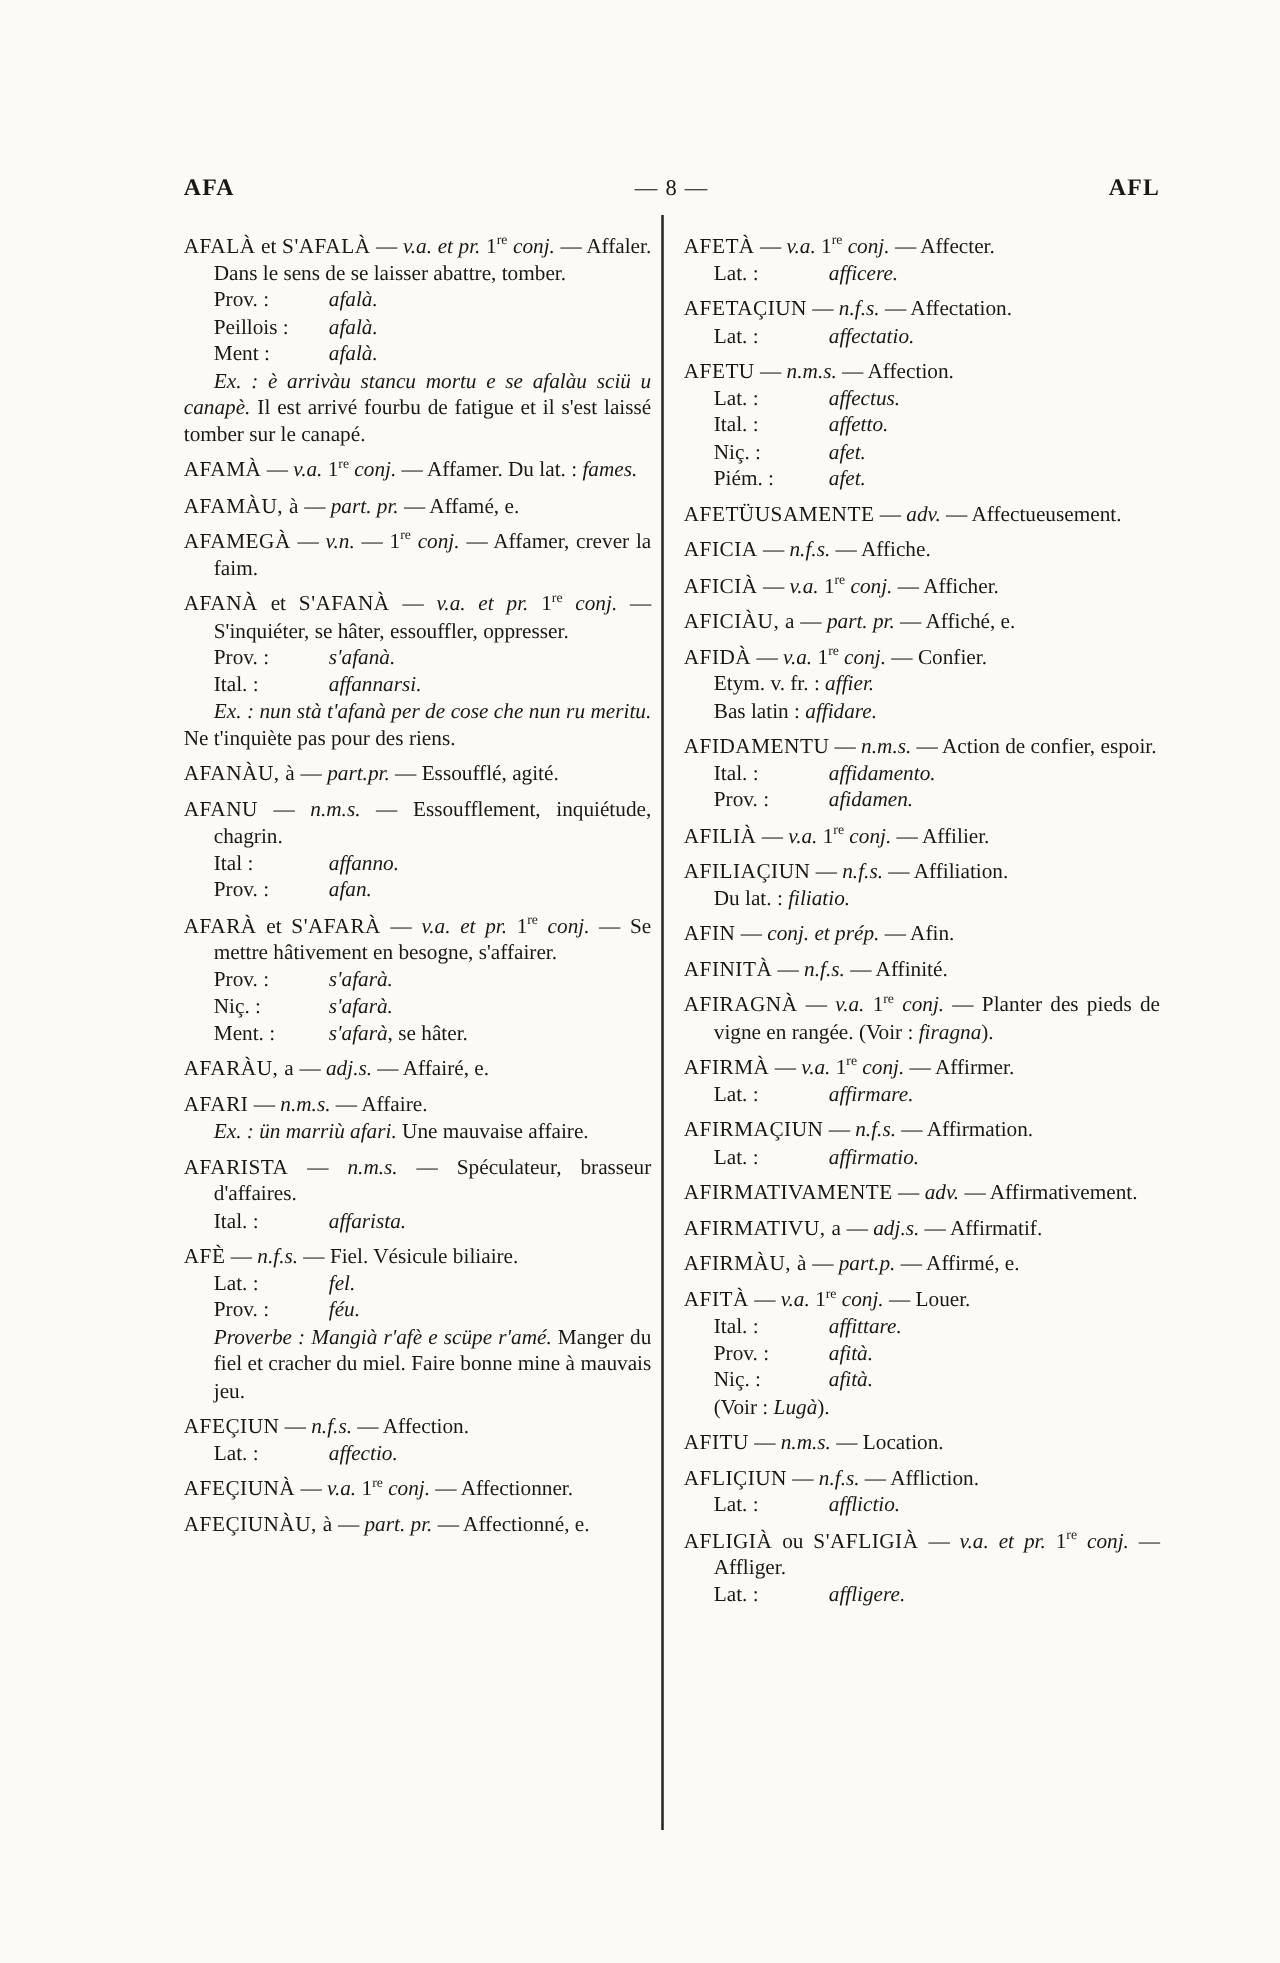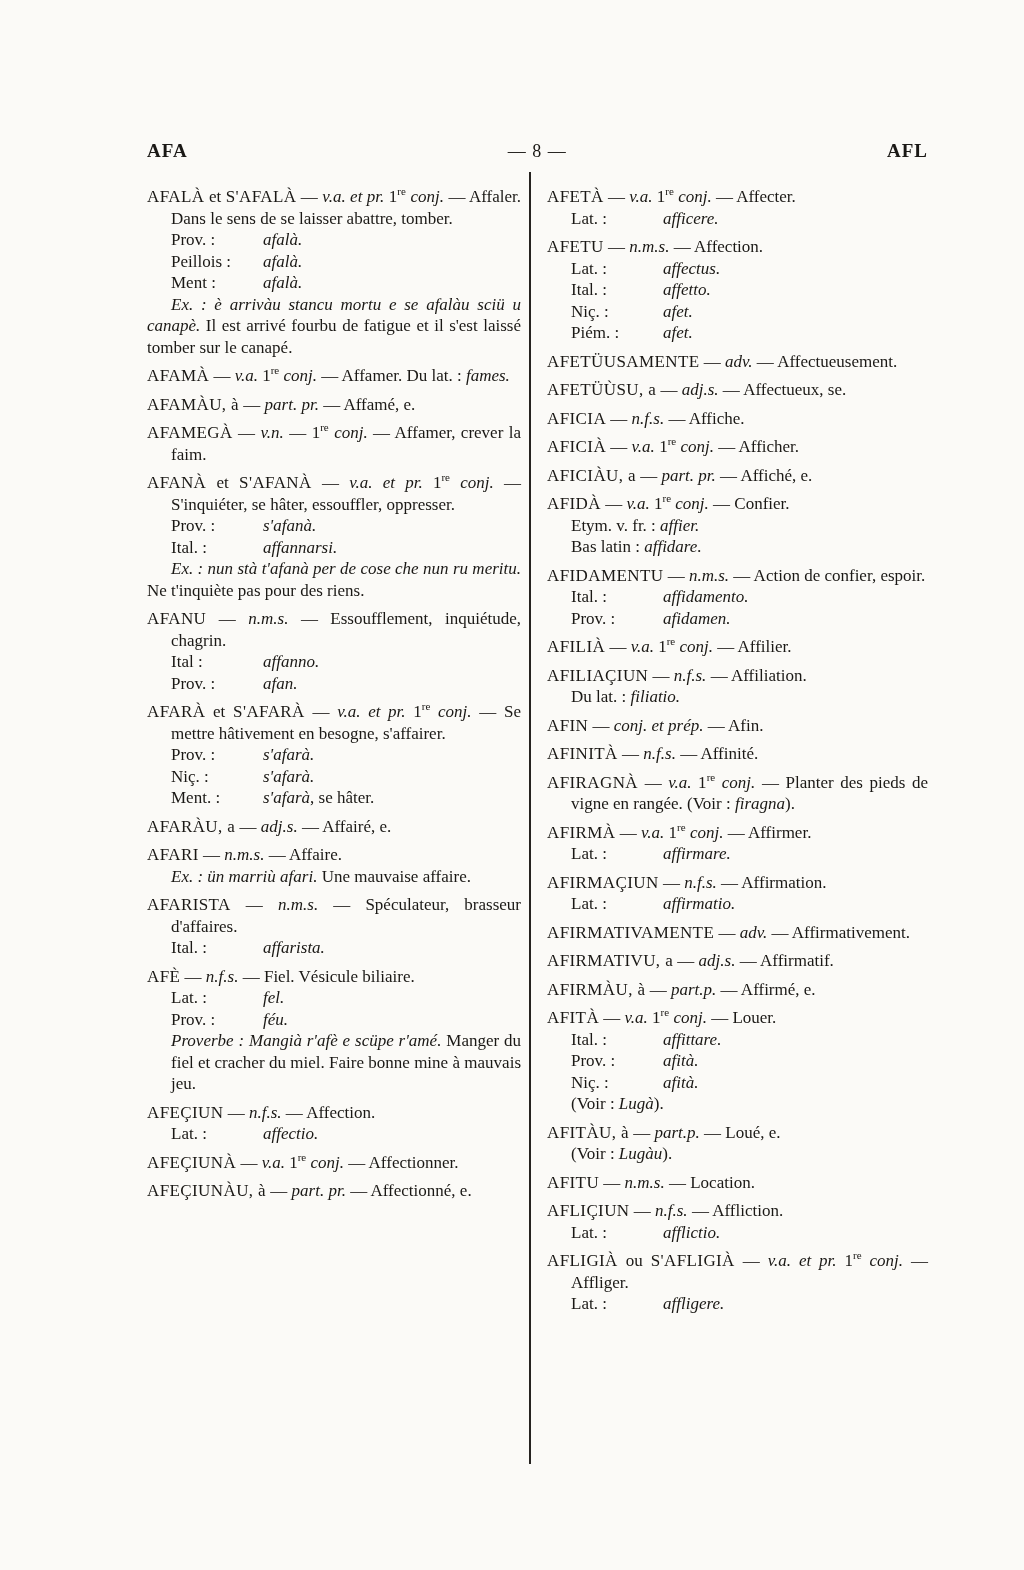--- a/index.html
+++ b/index.html
@@ -57,20 +57,23 @@
         <div class="entry">
           <p class="para head"><span class="rb">AFAMEGÀ</span><span class="rn"> — </span><span class="ri">v.n.</span><span class="rn"> — 1</span><span class="rs">re</span><span class="rn"> </span><span class="ri">conj.</span><span class="rn"> — Affamer, crever la faim.</span></p>
         </div>
         <div class="entry">
           <p class="para head"><span class="rb">AFANÀ</span><span class="rn"> et </span><span class="rb">S'AFANÀ</span><span class="rn"> — </span><span class="ri">v.a. et pr.</span><span class="rn"> 1</span><span class="rs">re</span><span class="rn"> </span><span class="ri">conj.</span><span class="rn"> — S'inquiéter, se hâter, essouffler, oppresser.</span></p>
           <p class="para lang"><span class="rn lang-label">Prov. :</span><span class="ri">s'afanà.</span></p>
           <p class="para lang"><span class="rn lang-label">Ital. :</span><span class="ri">affannarsi.</span></p>
           <p class="para ex"><span class="ri">Ex. : nun stà t'afanà per de cose che nun ru meritu.</span><span class="rn"> Ne t'inquiète pas pour des riens.</span></p>
         </div>
         <div class="entry">
+          <p class="para head"><span class="rb">AFANÀU, à</span><span class="rn"> — </span><span class="ri">part.pr.</span><span class="rn"> — Essoufflé, agité.</span></p>
+        </div>
+        <div class="entry">
           <p class="para head"><span class="rb">AFANU</span><span class="rn"> — </span><span class="ri">n.m.s.</span><span class="rn"> — Essoufflement, inquiétude, chagrin.</span></p>
           <p class="para lang"><span class="rn lang-label">Ital :</span><span class="ri">affanno.</span></p>
           <p class="para lang"><span class="rn lang-label">Prov. :</span><span class="ri">afan.</span></p>
         </div>
         <div class="entry">
           <p class="para head"><span class="rb">AFARÀ</span><span class="rn"> et </span><span class="rb">S'AFARÀ</span><span class="rn"> — </span><span class="ri">v.a. et pr.</span><span class="rn"> 1</span><span class="rs">re</span><span class="rn"> </span><span class="ri">conj.</span><span class="rn"> — Se mettre hâtivement en besogne, s'affairer.</span></p>
           <p class="para lang"><span class="rn lang-label">Prov. :</span><span class="ri">s'afarà.</span></p>
           <p class="para lang"><span class="rn lang-label">Niç. :</span><span class="ri">s'afarà.</span></p>
           <p class="para lang"><span class="rn lang-label">Ment. :</span><span class="ri">s'afarà</span><span class="rn">, se hâter.</span></p>
         </div>
@@ -100,35 +103,36 @@
         </div>
         <div class="entry">
           <p class="para head"><span class="rb">AFEÇIUNÀU, à</span><span class="rn"> — </span><span class="ri">part. pr.</span><span class="rn"> — Affectionné, e.</span></p>
         </div>
       </div>
     <div class="divider"></div>
     <div class="col col-right" id="col-right">
         <div class="entry">
           <p class="para head"><span class="rb">AFETÀ</span><span class="rn"> — </span><span class="ri">v.a.</span><span class="rn"> 1</span><span class="rs">re</span><span class="rn"> </span><span class="ri">conj.</span><span class="rn"> — Affecter.</span></p>
           <p class="para lang"><span class="rn lang-label">Lat. :</span><span class="ri">afficere.</span></p>
+        </div>
+        <div class="entry">
+          <p class="para head"><span class="rb">AFETAÇIUN</span><span class="rn"> — </span><span class="ri">n.f.s.</span><span class="rn"> — Affectation.</span></p>
+          <p class="para lang"><span class="rn lang-label">Lat. :</span><span class="ri">affectatio.</span></p>
         </div>
         <div class="entry">
           <p class="para head"><span class="rb">AFETU</span><span class="rn"> — </span><span class="ri">n.m.s.</span><span class="rn"> — Affection.</span></p>
           <p class="para lang"><span class="rn lang-label">Lat. :</span><span class="ri">affectus.</span></p>
           <p class="para lang"><span class="rn lang-label">Ital. :</span><span class="ri">affetto.</span></p>
           <p class="para lang"><span class="rn lang-label">Niç. :</span><span class="ri">afet.</span></p>
           <p class="para lang"><span class="rn lang-label">Piém. :</span><span class="ri">afet.</span></p>
         </div>
         <div class="entry">
           <p class="para head"><span class="rb">AFETÜUSAMENTE</span><span class="rn"> — </span><span class="ri">adv.</span><span class="rn"> — Affectueusement.</span></p>
         </div>
         <div class="entry">
-          <p class="para head"><span class="rb">AFETÜÙSU, a</span><span class="rn"> — </span><span class="ri">adj.s.</span><span class="rn"> — Affectueux, se.</span></p>
-        </div>
-        <div class="entry">
           <p class="para head"><span class="rb">AFICIA</span><span class="rn"> — </span><span class="ri">n.f.s.</span><span class="rn"> — Affiche.</span></p>
         </div>
         <div class="entry">
           <p class="para head"><span class="rb">AFICIÀ</span><span class="rn"> — </span><span class="ri">v.a.</span><span class="rn"> 1</span><span class="rs">re</span><span class="rn"> </span><span class="ri">conj.</span><span class="rn"> — Afficher.</span></p>
         </div>
         <div class="entry">
           <p class="para head"><span class="rb">AFICIÀU, a</span><span class="rn"> — </span><span class="ri">part. pr.</span><span class="rn"> — Affiché, e.</span></p>
         </div>
         <div class="entry">
           <p class="para head"><span class="rb">AFIDÀ</span><span class="rn"> — </span><span class="ri">v.a.</span><span class="rn"> 1</span><span class="rs">re</span><span class="rn"> </span><span class="ri">conj.</span><span class="rn"> — Confier.</span></p>
@@ -174,24 +178,20 @@
           <p class="para head"><span class="rb">AFIRMÀU, à</span><span class="rn"> — </span><span class="ri">part.p.</span><span class="rn"> — Affirmé, e.</span></p>
         </div>
         <div class="entry">
           <p class="para head"><span class="rb">AFITÀ</span><span class="rn"> — </span><span class="ri">v.a.</span><span class="rn"> 1</span><span class="rs">re</span><span class="rn"> </span><span class="ri">conj.</span><span class="rn"> — Louer.</span></p>
           <p class="para lang"><span class="rn lang-label">Ital. :</span><span class="ri">affittare.</span></p>
           <p class="para lang"><span class="rn lang-label">Prov. :</span><span class="ri">afità.</span></p>
           <p class="para lang"><span class="rn lang-label">Niç. :</span><span class="ri">afità.</span></p>
           <p class="para ind"><span class="rn">(Voir : </span><span class="ri">Lugà</span><span class="rn">).</span></p>
         </div>
         <div class="entry">
-          <p class="para head"><span class="rb">AFITÀU, à</span><span class="rn"> — </span><span class="ri">part.p.</span><span class="rn"> — Loué, e.</span></p>
-          <p class="para ind"><span class="rn">(Voir : </span><span class="ri">Lugàu</span><span class="rn">).</span></p>
-        </div>
-        <div class="entry">
           <p class="para head"><span class="rb">AFITU</span><span class="rn"> — </span><span class="ri">n.m.s.</span><span class="rn"> — Location.</span></p>
         </div>
         <div class="entry">
           <p class="para head"><span class="rb">AFLIÇIUN</span><span class="rn"> — </span><span class="ri">n.f.s.</span><span class="rn"> — Affliction.</span></p>
           <p class="para lang"><span class="rn lang-label">Lat. :</span><span class="ri">afflictio.</span></p>
         </div>
         <div class="entry">
           <p class="para head"><span class="rb">AFLIGIÀ</span><span class="rn"> ou </span><span class="rb">S'AFLIGIÀ</span><span class="rn"> — </span><span class="ri">v.a. et pr.</span><span class="rn"> 1</span><span class="rs">re</span><span class="rn"> </span><span class="ri">conj.</span><span class="rn"> — Affliger.</span></p>
           <p class="para lang"><span class="rn lang-label">Lat. :</span><span class="ri">affligere.</span></p>
         </div>

